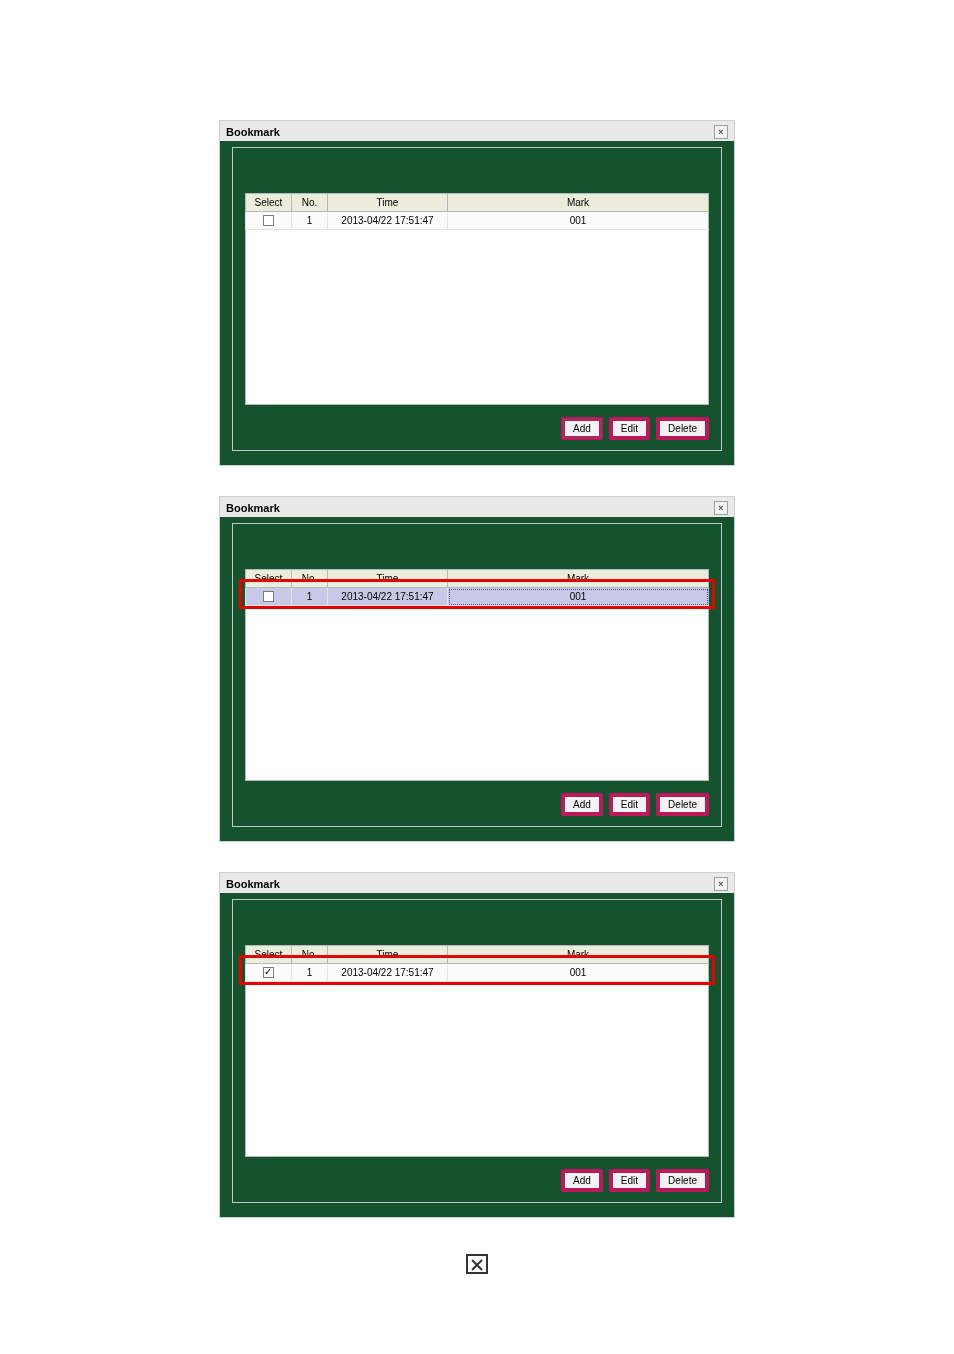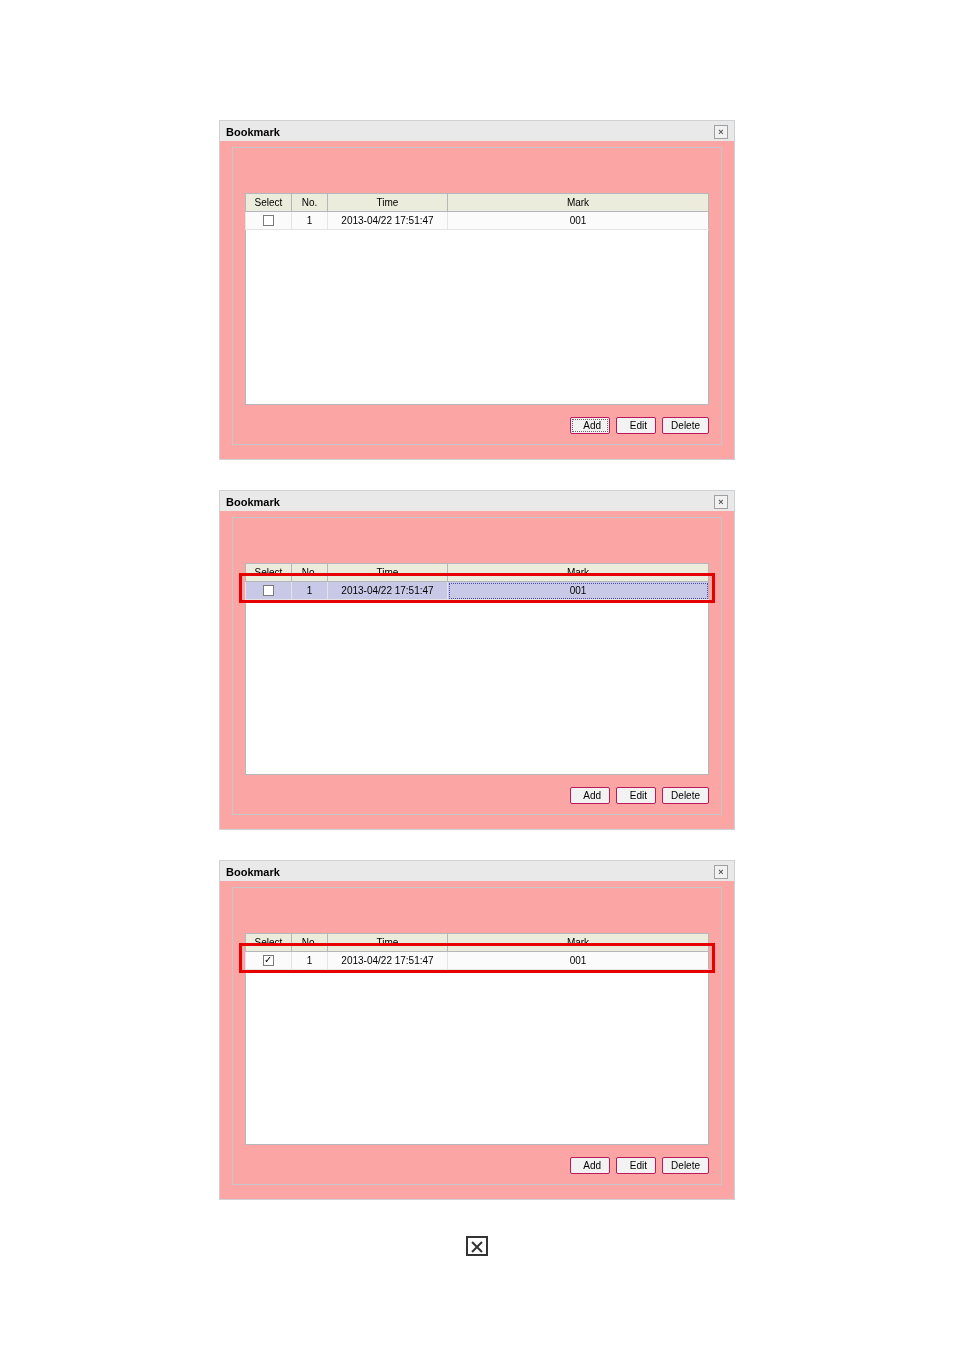--- a/index.html
+++ b/index.html
@@ -11,21 +11,21 @@
     color: #000;
   }
   .page {
     width: 954px;
     padding: 120px 0 0 0;
   }
   .dialog-outer {
     width: 516px;
     margin: 0 auto 30px auto;
     border: 1px solid #cfd2d5;
-    background: #fca5a5;
+    background: #14532d;
     position: relative;
     padding-bottom: 14px;
   }
   .dialog-titlebar {
     height: 20px;
     background: #e9e9e9;
     padding: 2px 6px 0 6px;
     display: flex;
     justify-content: space-between;
     align-items: center;
@@ -104,23 +104,23 @@
     display: flex;
     justify-content: flex-end;
     gap: 6px;
     margin-top: 12px;
   }
   .btn {
     min-width: 40px;
     padding: 2px 8px;
     font-size: 10px;
     background: #f2f2f2;
-    border: 1px solid #be185d;
+    border: 4px solid #be185d;
     border-radius: 2px;
-    text-align: right;
+    text-align: left;
     cursor: pointer;
   }
   .btn.focus {
     outline: 1px dotted #666;
     outline-offset: -3px;
   }
   .checkbox {
     display: inline-block;
     width: 11px; height: 11px;
     border: 1px solid #7a7a7a;

